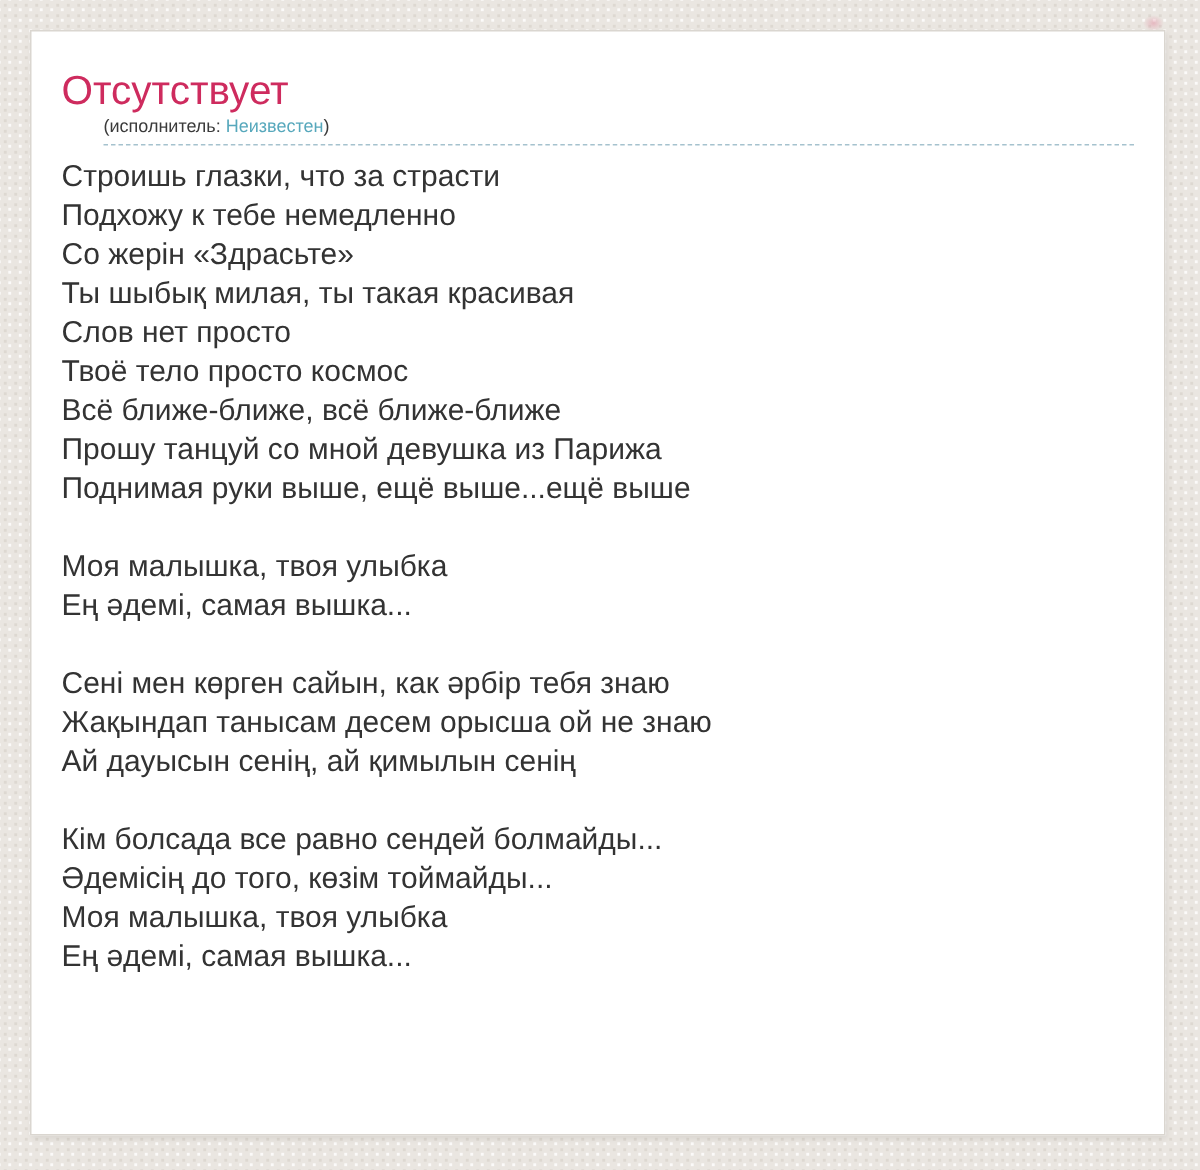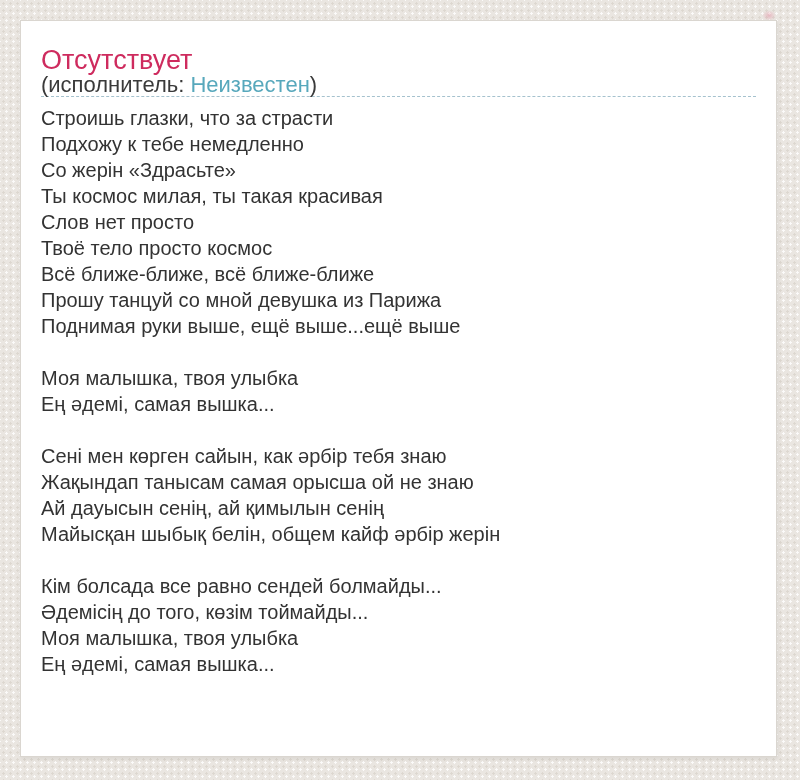--- a/index.html
+++ b/index.html
@@ -44,25 +44,26 @@
   }
   h1.song-title {
     margin: 0;
     font-size: 27px;
     line-height: 28px;
     font-weight: normal;
     color: var(--title-color, #ce2b5e);
   }
   .artist-line {
     margin-top: 1px;
-    font-size: 22px;
+    font-size: 12px;
     line-height: 19px;
     color: #3a3a3a;
     padding-bottom: 2px;
     border-bottom: 1px dashed var(--divider-color, #a5c2ce);
+    margin-left: 28px;
   }
   .artist-link {
     color: var(--link-color, #57a8bc);
     text-decoration: none;
     cursor: pointer;
   }
   .lyrics {
     margin-top: 8px;
     font-size: 20px;
     line-height: 26px;
@@ -80,36 +81,35 @@
   <div class="card">
     <h1 class="song-title">Отсутствует</h1>
     <div class="artist-line">
       <span>(исполнитель: </span><a class="artist-link">Неизвестен</a><span>)</span>
     </div>
     <div class="lyrics" id="lyrics">
         <div class="stanza">
           <div class="line">Строишь глазки, что за страсти</div>
           <div class="line">Подхожу к тебе немедленно</div>
           <div class="line">Со жерін «Здрасьте»</div>
-          <div class="line">Ты космос милая, ты такая красивая</div>
+          <div class="line">Ты шыбық милая, ты такая красивая</div>
           <div class="line">Слов нет просто</div>
           <div class="line">Твоё тело просто космос</div>
           <div class="line">Всё ближе-ближе, всё ближе-ближе</div>
           <div class="line">Прошу танцуй со мной девушка из Парижа</div>
           <div class="line">Поднимая руки выше, ещё выше...ещё выше</div>
         </div>
         <div class="stanza">
           <div class="line">Моя малышка, твоя улыбка</div>
           <div class="line">Ең әдемі, самая вышка...</div>
         </div>
         <div class="stanza">
           <div class="line">Сені мен көрген сайын, как әрбір тебя знаю</div>
-          <div class="line">Жақындап танысам самая орысша ой не знаю</div>
+          <div class="line">Жақындап танысам десем орысша ой не знаю</div>
           <div class="line">Ай дауысын сенің, ай қимылын сенің</div>
-          <div class="line">Майысқан шыбық белін, общем кайф әрбір жерін</div>
         </div>
         <div class="stanza">
           <div class="line">Кім болсада все равно сендей болмайды...</div>
           <div class="line">Әдемісің до того, көзім тоймайды...</div>
           <div class="line">Моя малышка, твоя улыбка</div>
           <div class="line">Ең әдемі, самая вышка...</div>
         </div>
       </div>
   </div>
 </div>

